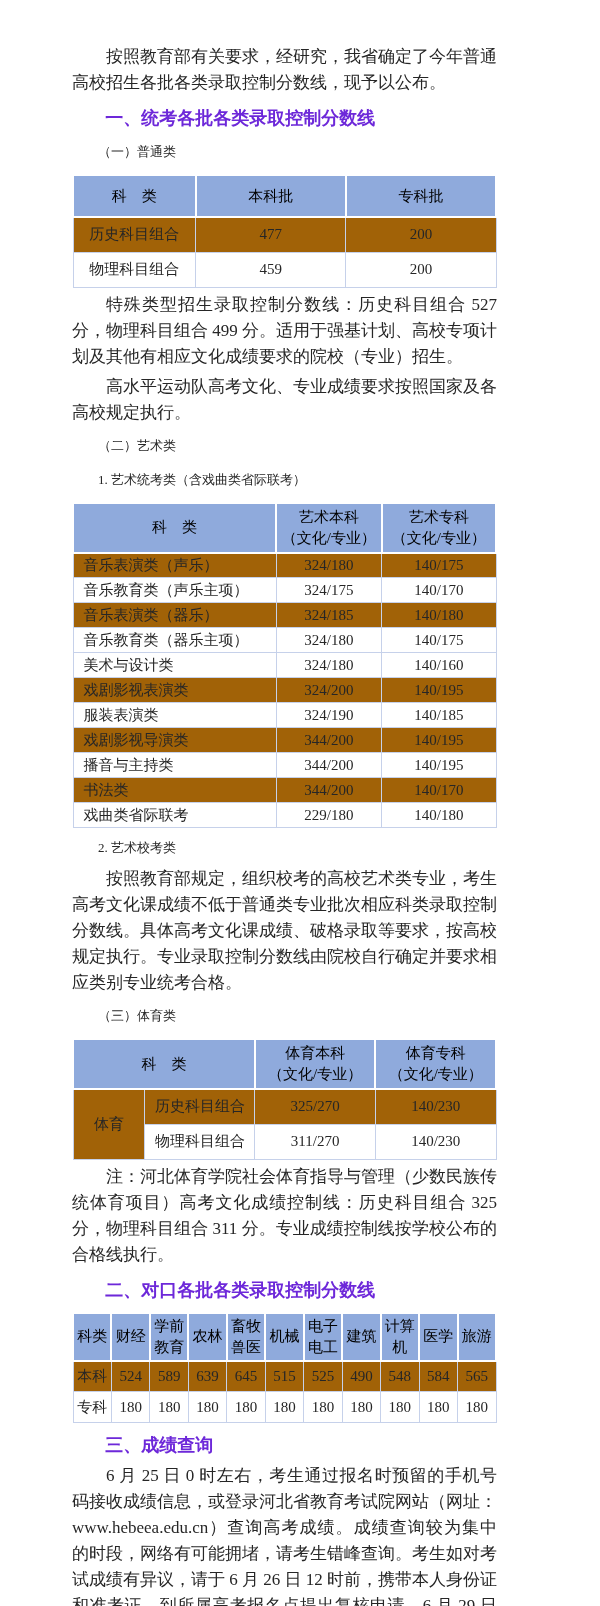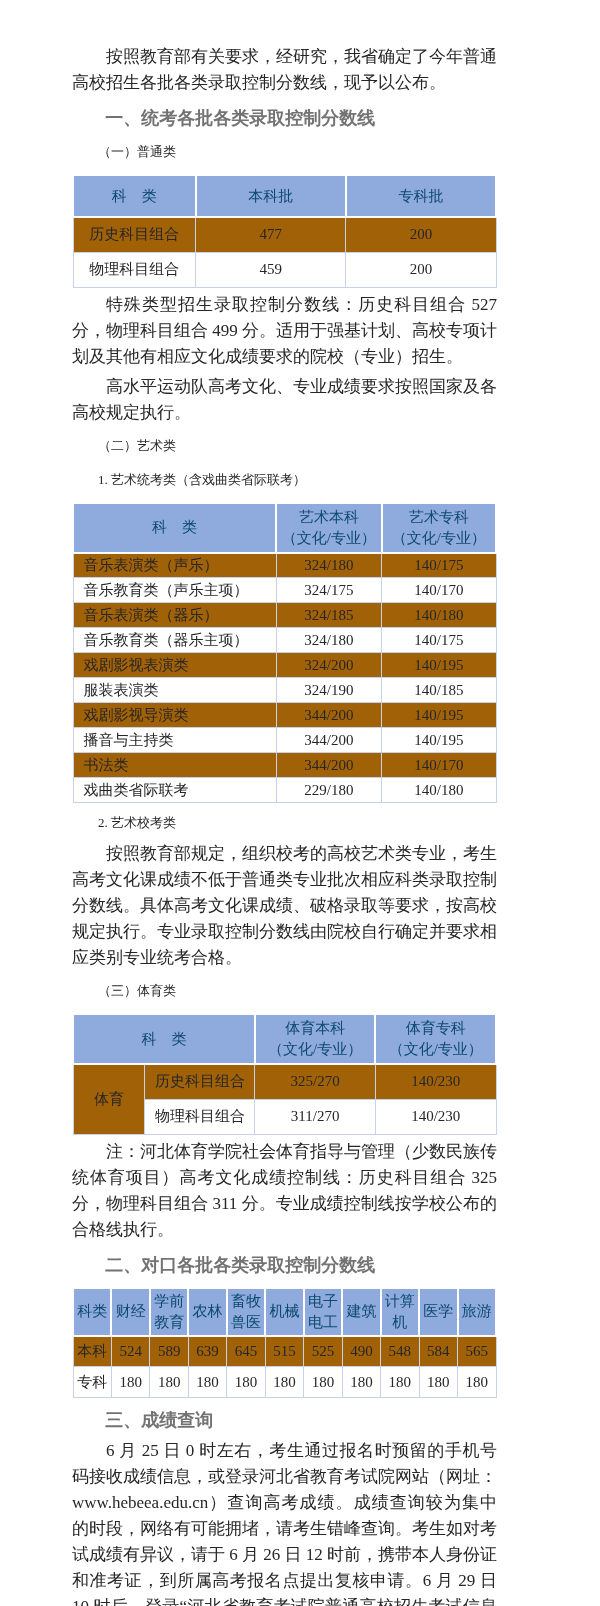--- a/index.html
+++ b/index.html
@@ -10,33 +10,33 @@
     font-family: "Liberation Serif", "DejaVu Serif", serif;
     color: #262626; font-size: 17px;
     background: #ffffff;
   }
   p.body {
     margin: 4px 0 0 0; line-height: 26px;
     text-indent: 2em; text-align: justify;
   }
   .sec-heading {
     font-family: "Liberation Sans", "DejaVu Sans", sans-serif;
-    font-weight: bold; font-size: 18px; color: #737373;
+    font-weight: bold; font-size: 18px; color: #6d28d9;
     line-height: 28px; margin: 8px 0 0 0; text-indent: 1.85em;
   }
   .sub-heading {
     font-size: 13px; line-height: 28px; margin: 6px 0 0 0; text-indent: 2em;
   }
   table.tbl {
     width: 100%; border-collapse: collapse; table-layout: fixed;
     margin-top: 8px; font-size: 15px; text-align: center;
   }
   table.tbl th {
     background: #8FAADC; border: 2px solid #ffffff;
-    font-weight: normal; color: #0c4a6e;
+    font-weight: normal; color: #000000;
     white-space: pre-line; line-height: 21px; padding: 2px;
   }
   table.tbl td {
     border: 1px solid #C6D1EA; background: #ffffff; padding: 2px;
   }
   table.tbl td.alt { background: #a16207; }
   
   .t-general th { height: 42px; }
   .t-general td { height: 35px; }
   
@@ -123,20 +123,25 @@
       </tr>
       <tr>
         <td class="cat alt">音乐表演类（器乐）</td>
         <td class="alt num">324/185</td>
         <td class="alt num">140/180</td>
       </tr>
       <tr>
         <td class="cat">音乐教育类（器乐主项）</td>
         <td class="num">324/180</td>
         <td class="num">140/175</td>
+      </tr>
+      <tr>
+        <td class="cat">美术与设计类</td>
+        <td class="num">324/180</td>
+        <td class="num">140/160</td>
       </tr>
       <tr>
         <td class="cat alt">戏剧影视表演类</td>
         <td class="alt num">324/200</td>
         <td class="alt num">140/195</td>
       </tr>
       <tr>
         <td class="cat">服装表演类</td>
         <td class="num">324/190</td>
         <td class="num">140/185</td>

